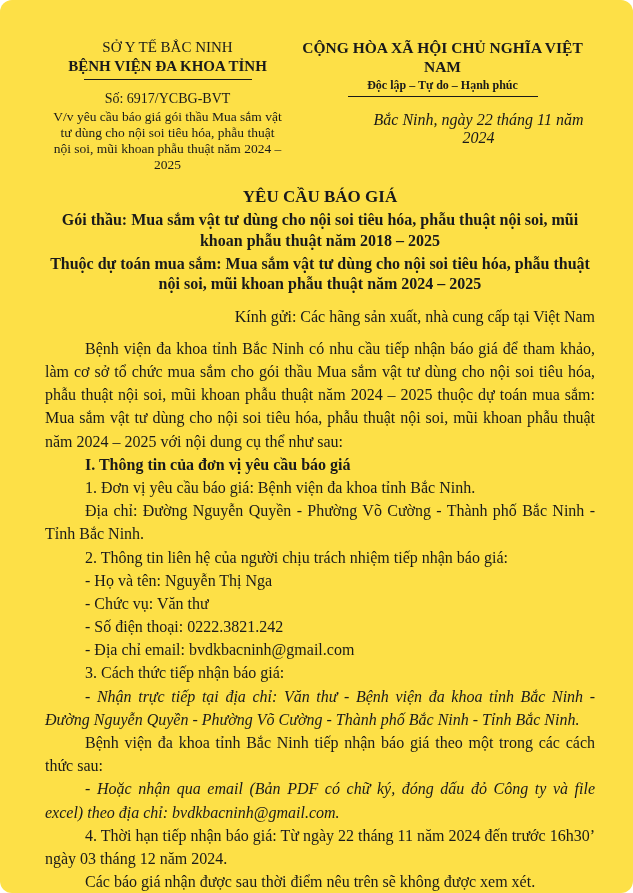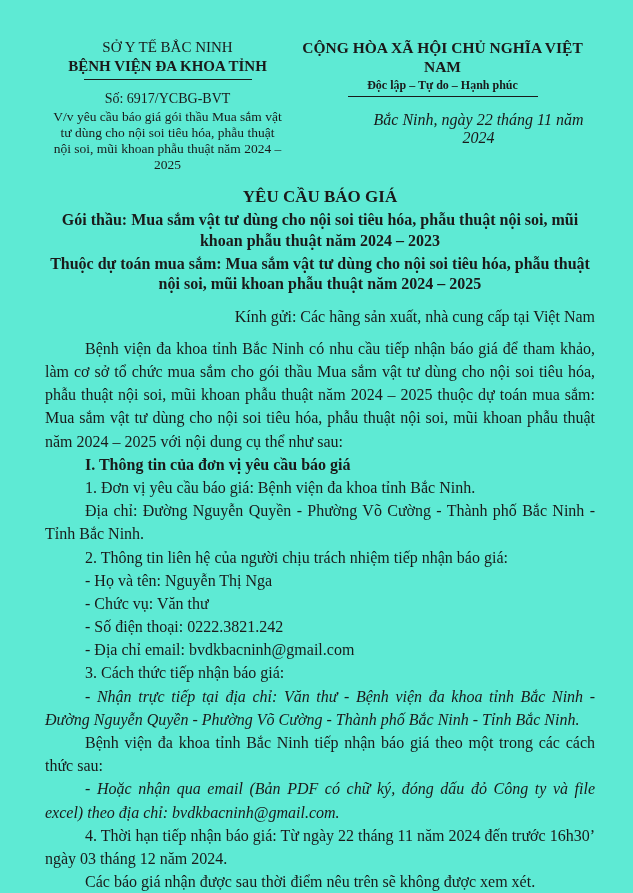--- a/index.html
+++ b/index.html
@@ -7,21 +7,22 @@
     width:633px;height:893px;
     background:#ffffff;
     font-family:"Liberation Serif","DejaVu Serif",serif;
     color:#1a1a1a;
   }
   .doc{
     width:633px;height:893px;
     box-sizing:border-box;
     padding:38px 38px 0 45px;
     overflow:hidden;
-    background:#5eead4;
+    background:#fde047;
+    border-radius:12px;
   }
   
   .header{display:flex;align-items:flex-start;}
   .hdr-left{width:245px;text-align:center;flex-shrink:0;}
   .hdr-right{flex:1;text-align:center;}
   .h-line1{font-size:15px;line-height:1.25;}
   .h-line2{font-size:15px;font-weight:bold;line-height:1.25;}
   .u-line{border-top:1.6px solid #1a1a1a;margin:3px auto 0;}
   .u-left{width:168px;}
   .u-right{width:190px;}
@@ -66,21 +67,21 @@
     </div>
     <div class="hdr-right">
       <div class="n-line1">CỘNG HÒA XÃ HỘI CHỦ NGHĨA VIỆT NAM</div>
       <div class="n-line2">Độc lập – Tự do – Hạnh phúc</div>
       <div class="u-line u-right"></div>
       <div class="date-line">Bắc Ninh, ngày 22 tháng 11 năm 2024</div>
     </div>
   </div>
 
   <div class="title">YÊU CẦU BÁO GIÁ</div>
-  <div class="subtitle">Gói thầu: Mua sắm vật tư dùng cho nội soi tiêu hóa, phẫu thuật nội soi, mũi khoan phẫu thuật năm 2024 – 2023</div>
+  <div class="subtitle">Gói thầu: Mua sắm vật tư dùng cho nội soi tiêu hóa, phẫu thuật nội soi, mũi khoan phẫu thuật năm 2018 – 2025</div>
   <div class="subtitle">Thuộc dự toán mua sắm: Mua sắm vật tư dùng cho nội soi tiêu hóa, phẫu thuật nội soi, mũi khoan phẫu thuật năm 2024 – 2025</div>
   <div class="salutation">Kính gửi: Các hãng sản xuất, nhà cung cấp tại Việt Nam</div>
 
   <div class="body-text">
     <p class="para">Bệnh viện đa khoa tỉnh Bắc Ninh có nhu cầu tiếp nhận báo giá để tham khảo, làm cơ sở tổ chức mua sắm cho gói thầu Mua sắm vật tư dùng cho nội soi tiêu hóa, phẫu thuật nội soi, mũi khoan phẫu thuật năm 2024 – 2025 thuộc dự toán mua sắm: Mua sắm vật tư dùng cho nội soi tiêu hóa, phẫu thuật nội soi, mũi khoan phẫu thuật năm 2024 – 2025 với nội dung cụ thể như sau:</p>
     <p class="para bold">I. Thông tin của đơn vị yêu cầu báo giá</p>
     <p class="para">1. Đơn vị yêu cầu báo giá: Bệnh viện đa khoa tỉnh Bắc Ninh.</p>
     <p class="para">Địa chỉ: Đường Nguyễn Quyền - Phường Võ Cường - Thành phố Bắc Ninh - Tỉnh Bắc Ninh.</p>
     <p class="para">2. Thông tin liên hệ của người chịu trách nhiệm tiếp nhận báo giá:</p>
     <p class="para">- Họ và tên: Nguyễn Thị Nga</p>

